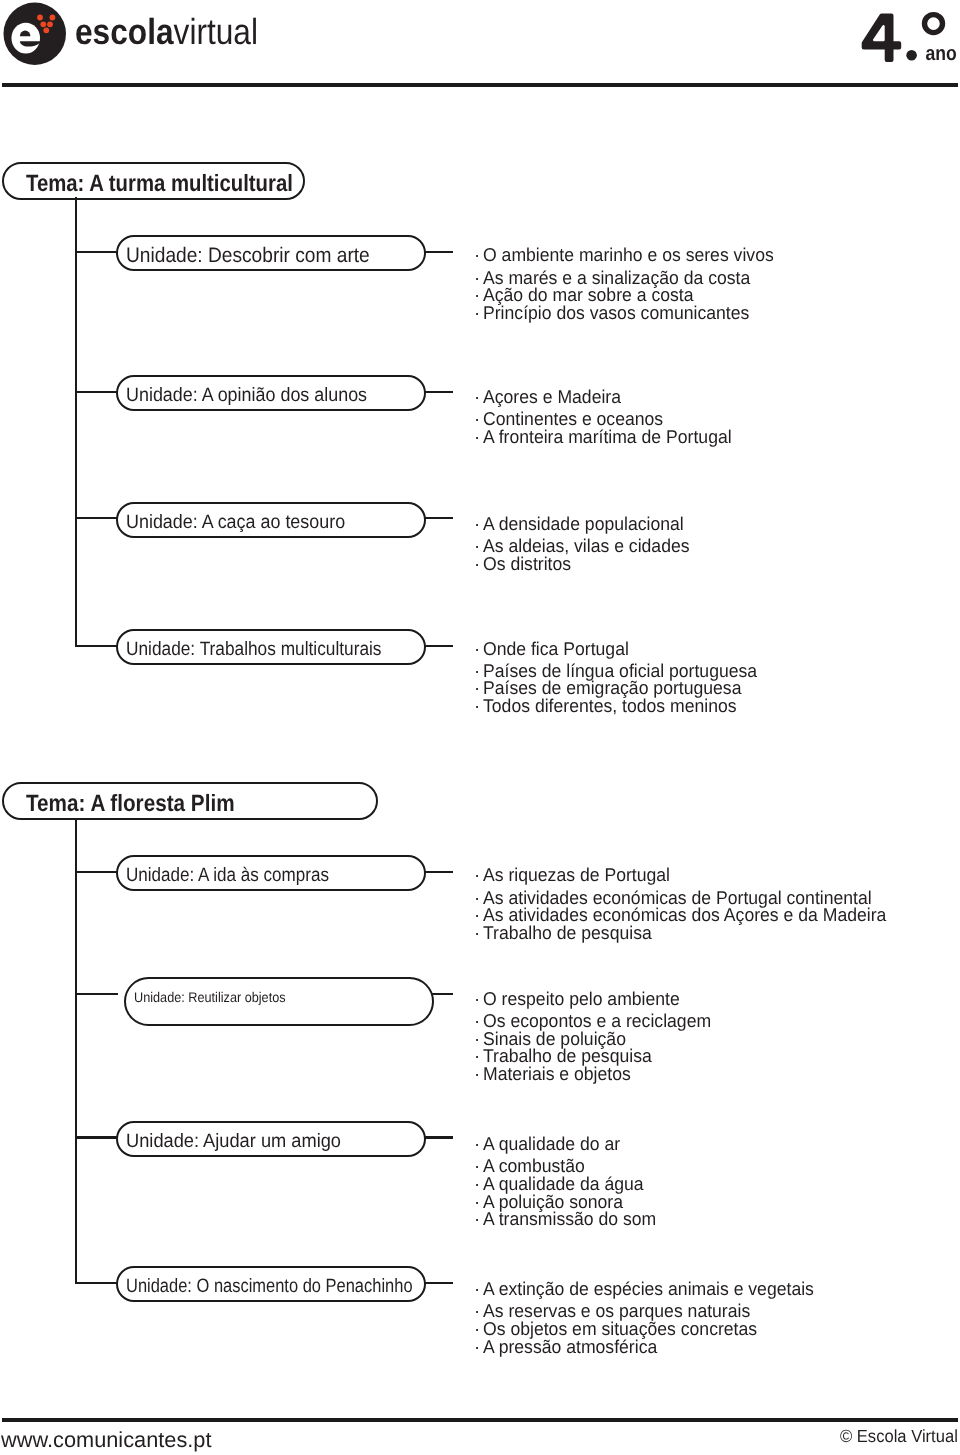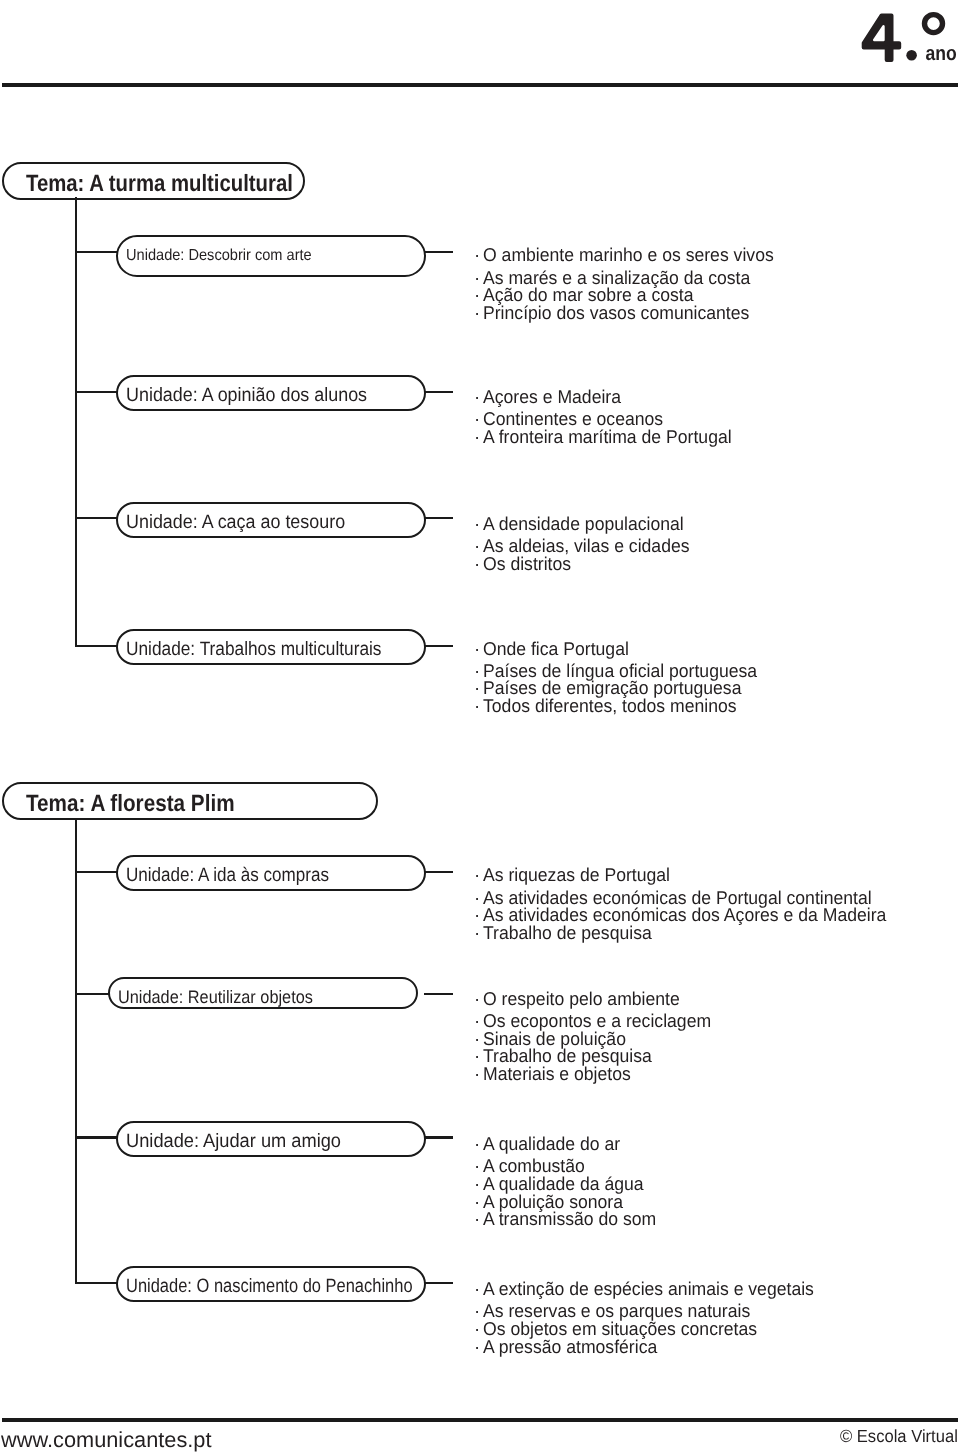--- a/index.html
+++ b/index.html
@@ -39,20 +39,36 @@
   .vline{position:absolute;background:#1a1a1a;}
   .hline{position:absolute;background:#1a1a1a;}
   .topics{position:absolute;color:#231f20;width:960px;}
   .topics span{position:absolute;top:0;white-space:nowrap;}
 </style>
 </head>
 <body>
 
 <div class="page">
 
+  <div class="logo-wrap">
+    <svg class="logo-mark" viewBox="0 0 70 68">
+      <circle cx="34.75" cy="33.75" r="31.25" fill="#231f20"></circle>
+      <ellipse cx="25.75" cy="38.1" rx="14.3" ry="15.4" fill="#ffffff"></ellipse>
+      <path d="M19.9 36.2 A 5.25 5.7 0 0 1 30.4 36.2 Z" fill="#231f20"></path>
+      <path d="M19.9 41.2 L41.2 41.2 C39.6 44.3 34.2 46.7 27.4 46.5 C22.9 46.3 19.9 44.0 19.9 41.2 Z" fill="#231f20"></path>
+      <g fill="#ec4720">
+        <circle cx="40.0" cy="17.5" r="2.9"></circle>
+        <circle cx="52.4" cy="17.5" r="2.9"></circle>
+        <circle cx="43.3" cy="24.3" r="2.9"></circle>
+        <circle cx="50.0" cy="24.3" r="2.9"></circle>
+        <circle cx="46.3" cy="30.3" r="2.9"></circle>
+      </g>
+    </svg>
+    <div class="brand"><span class="b">escola</span><span class="l">virtual</span></div>
+  </div>
 
   <div class="grade">
     <svg viewBox="856 8 115 70" width="115" height="70">
       <g>
         <title>4</title>
         <path d="M891.5 15.4 L891.5 43.2 L899.2 43.2 L899.2 47.4 L891.5 47.4 L891.5 59.9
                  L886.7 59.9 L886.7 47.4 L863.7 47.4 L863.7 43.2 L881.6 15.4 Z" fill="#231f20" stroke="#231f20" stroke-width="4" stroke-linejoin="round"></path>
         <path d="M883.5 26.2 L883.5 40.0 L874.2 40.0 Z" fill="#ffffff" stroke="#ffffff" stroke-width="2.4" stroke-linejoin="round"></path>
       </g>
       <circle cx="911.6" cy="55.3" r="5.3" fill="#231f20">
@@ -70,21 +86,21 @@
   <div class="foot-left">www.comunicantes.pt</div>
   <div class="foot-right">© Escola Virtual</div>
 
   <div id="tree">
       <div class="pill tema" style="left: 1.6px; top: 161.8px; width: 303.5px; height: 37.8px; font-size: 23.55px; line-height: 23.55px;">
         <span style="left: 22.7px; top: 8.16492px; transform: scaleX(0.863); transform-origin: left center;">Tema: A turma multicultural</span>
       </div>
       <div class="vline" style="left: 74.9px; width: 2.2px; top: 197.4px; height: 449.5px;"></div>
       <div class="hline" style="left: 74.9px; height: 2.2px; top: 250.9px; width: 43.3px;"></div>
       <div class="hline" style="left: 423.6px; height: 2.2px; top: 250.9px; width: 29.4px;"></div>
-      <div class="pill unidade" style="left: 116px; top: 235.25px; width: 309.8px; height: 42px; font-size: 16px; line-height: 19.33px;">
+      <div class="pill unidade" style="left: 116px; top: 235.25px; width: 309.8px; height: 36px; font-size: 21px; line-height: 19.33px;">
         <span style="left: 7.8px; top: 8.88715px; transform: scaleX(0.912); transform-origin: left top;">Unidade: Descobrir com arte</span>
       </div>
       <div class="topics" style="left: 0px; top: 246.29px; font-size: 18.5px; line-height: 17.6px;">
         <div style="position: relative; height: 22.3px;">
           <span class="bul" style="left: 474px;">·</span>
           <span style="left: 482.7px; transform: scaleX(0.952); transform-origin: left top;">O ambiente marinho e os seres vivos</span>
         </div>
         <div style="position: relative; height: 17.6px;">
           <span class="bul" style="left: 474px;">·</span>
           <span style="left: 482.7px; transform: scaleX(0.952); transform-origin: left top;">As marés e a sinalização da costa</span>
@@ -181,21 +197,21 @@
           <span class="bul" style="left: 474px;">·</span>
           <span style="left: 482.7px; transform: scaleX(0.952); transform-origin: left top;">As atividades económicas dos Açores e da Madeira</span>
         </div>
         <div style="position: relative; height: 17.6px;">
           <span class="bul" style="left: 474px;">·</span>
           <span style="left: 482.7px; transform: scaleX(0.952); transform-origin: left top;">Trabalho de pesquisa</span>
         </div>
       </div>
       <div class="hline" style="left: 74.9px; height: 2.2px; top: 992.7px; width: 43.3px;"></div>
       <div class="hline" style="left: 423.6px; height: 2.2px; top: 992.7px; width: 29.4px;"></div>
-      <div class="pill unidade" style="left: 108px; top: 977.05px; width: 309.8px; height: 32px; font-size: 18px; line-height: 19.33px;">
+      <div class="pill unidade" style="left: 124px; top: 977.05px; width: 309.8px; height: 49px; font-size: 14px; line-height: 19.33px;">
         <span style="left: 7.8px; top: 8.88715px; transform: scaleX(0.906); transform-origin: left top;">Unidade: Reutilizar objetos</span>
       </div>
       <div class="topics" style="left: 0px; top: 989.79px; font-size: 18.5px; line-height: 17.6px;">
         <div style="position: relative; height: 22.3px;">
           <span class="bul" style="left: 474px;">·</span>
           <span style="left: 482.7px; transform: scaleX(0.952); transform-origin: left top;">O respeito pelo ambiente</span>
         </div>
         <div style="position: relative; height: 17.6px;">
           <span class="bul" style="left: 474px;">·</span>
           <span style="left: 482.7px; transform: scaleX(0.952); transform-origin: left top;">Os ecopontos e a reciclagem</span>

